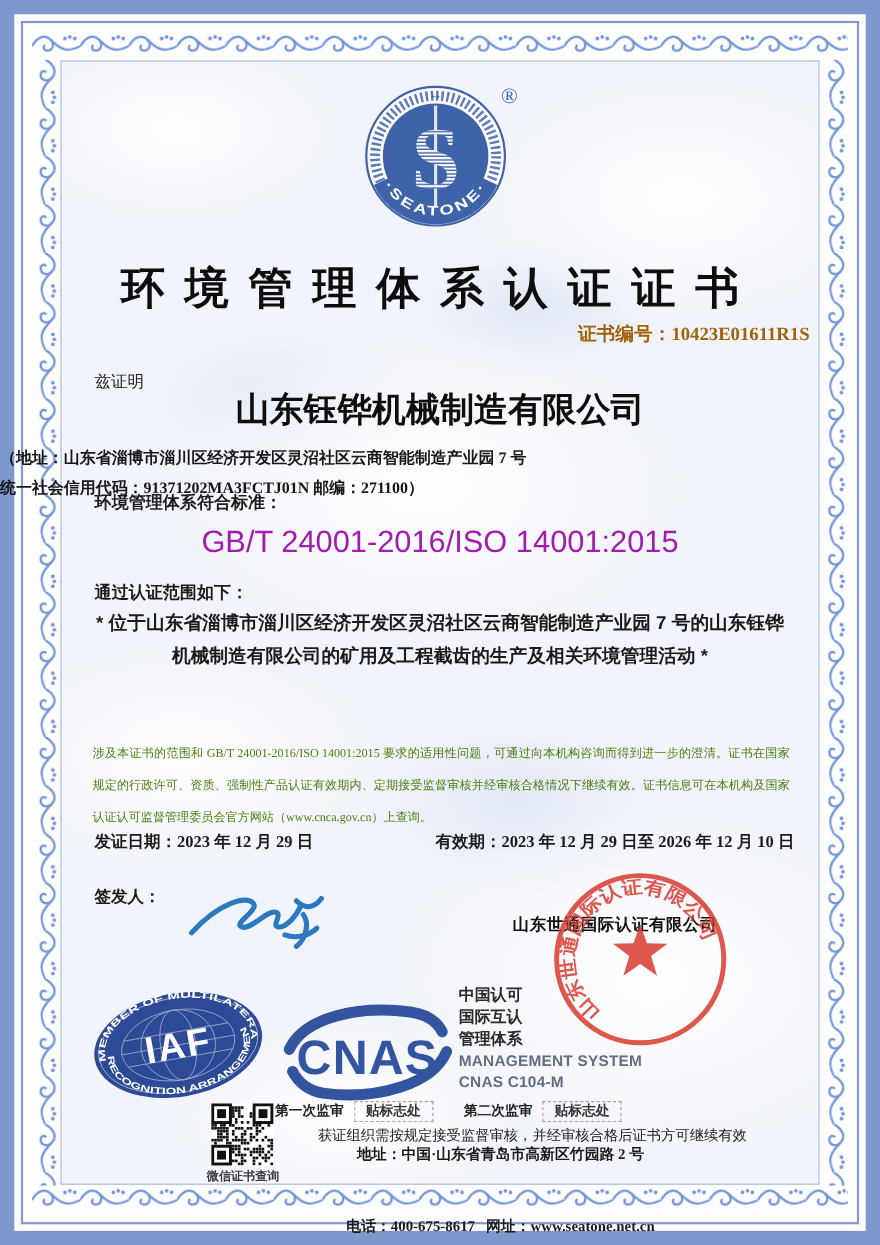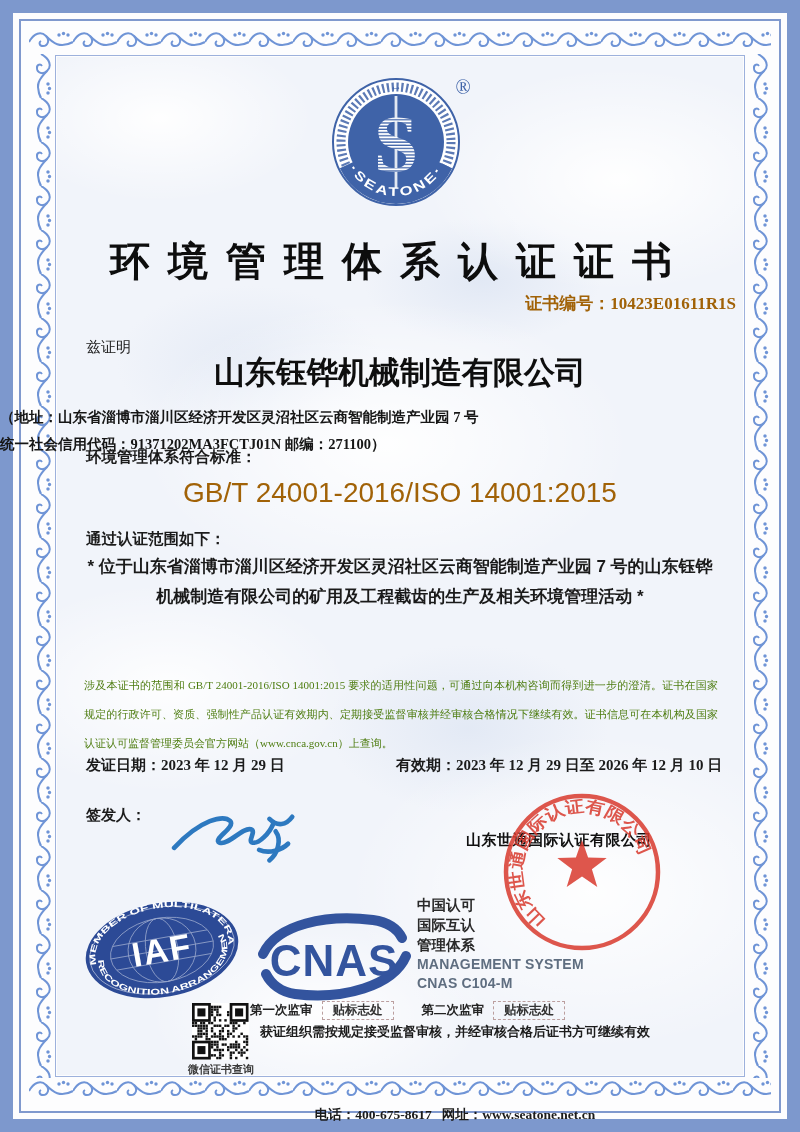--- a/index.html
+++ b/index.html
@@ -29,21 +29,21 @@
   .abs{position:absolute;}
   .logo-svg{left:322px;top:66px;width:156px;height:146px;}
   .title{left:0;top:234px;width:100%;text-align:center;font-weight:700;font-size:40px;
          letter-spacing:18px;color:#0d0d0d;}
   .cert-no{top:292px;left:0;width:736px;text-align:right;font-weight:700;font-size:17px;color:#a16207;}
   .certify{left:86px;top:338px;font-size:15px;color:#222;}
   .company{left:0;top:352px;width:100%;text-align:center;font-weight:700;font-size:31px;color:#0e0e0e;}
   .addr{left:0;top:404px;width:100%;text-align:left;font-weight:700;font-size:14.5px;
         line-height:27px;color:#161616;}
   .std-label{left:86px;top:447px;font-weight:600;font-size:15.5px;}
-  .standard{left:0;top:477px;width:100%;text-align:center;font-size:28px;color:#a16207;
+  .standard{left:0;top:477px;width:100%;text-align:center;font-size:28px;color:#a21caf;
             font-family:"Liberation Sans","DejaVu Sans",sans-serif;}
   .scope-label{left:86px;top:529px;font-weight:600;font-size:15.5px;}
   .scope{left:80px;top:552px;width:640px;text-align:center;font-weight:700;font-size:17px;
          line-height:30px;color:#1a1a1a;font-family:"Liberation Sans","DejaVu Sans",sans-serif;}
   .disclaimer{left:84px;top:671px;width:634px;font-size:11px;line-height:29px;
               text-align:justify;color:#4d7c0f;}
   .issue{left:86px;top:756px;font-weight:600;font-size:15px;}
   .valid{left:396px;top:756px;font-weight:600;font-size:15px;font-family:Liberation Serif, serif;}
   .signer{left:86px;top:806px;font-weight:600;font-size:15px;text-align:right;}
   .signature-svg{left:170px;top:806px;width:145px;height:62px;}
@@ -54,21 +54,21 @@
   .acc{left:417px;top:895px;font-family:"Liberation Sans","DejaVu Sans",sans-serif;}
   .acc .cn{font-weight:700;font-size:14.5px;line-height:20px;color:#2a2a2a;}
   .acc .en{font-weight:700;font-size:14px;line-height:19px;color:#5f6e80;letter-spacing:.2px;}
   .qr-svg{left:192px;top:1003px;width:57px;height:57px;}
   .qr-caption{left:184px;top:1062px;width:74px;text-align:center;font-weight:700;font-size:11px;
               color:#3a3a3a;font-family:"Liberation Sans","DejaVu Sans",sans-serif;}
   .audit-row{left:250px;top:1001px;width:430px;display:flex;align-items:center;
              font-weight:700;font-size:12.5px;color:#222;}
   .sticker-box{border:1px dashed #bb9f9f;padding:0 10px;line-height:17px;margin-left:9px;color:#333;}
   .audit2{margin-left:28px;}
-  .note{left:215px;top:1023px;width:480px;text-align:center;font-weight:700;font-size:13px;color:#1c1c1c;}
+  .note{left:215px;top:1023px;width:480px;text-align:center;font-weight:400;font-size:13px;color:#1c1c1c;padding-left:29px;}
   .addr-footer{left:215px;top:1041px;width:480px;text-align:center;font-weight:700;font-size:13.5px;}
   .contact{left:215px;top:1059px;width:480px;display:flex;justify-content:center;gap:10px;
            font-weight:700;font-size:13.5px;margin-top:47px;}
 </style>
 </head>
 <body>
 
 <div class="cert">
 
   <svg width="0" height="0" style="position:absolute" aria-hidden="true">
@@ -374,18 +374,19 @@
   <div class="abs qr-caption">微信证书查询</div>
 
   <div class="abs audit-row">
     <span>第一次监审</span>
     <span class="sticker-box">贴标志处</span>
     <span class="audit2">第二次监审</span>
     <span class="sticker-box">贴标志处</span>
   </div>
 
   <div class="abs note">获证组织需按规定接受监督审核，并经审核合格后证书方可继续有效</div>
+  <div class="abs addr-footer">地址：中国·山东省青岛市高新区竹园路 2 号</div>
   <div class="abs contact">
     <span><span>电话：</span><span>400-675-8617</span></span>
     <span><span>网址：</span><span>www.seatone.net.cn</span></span>
   </div>
 
 </div>
 
 </body></html>

